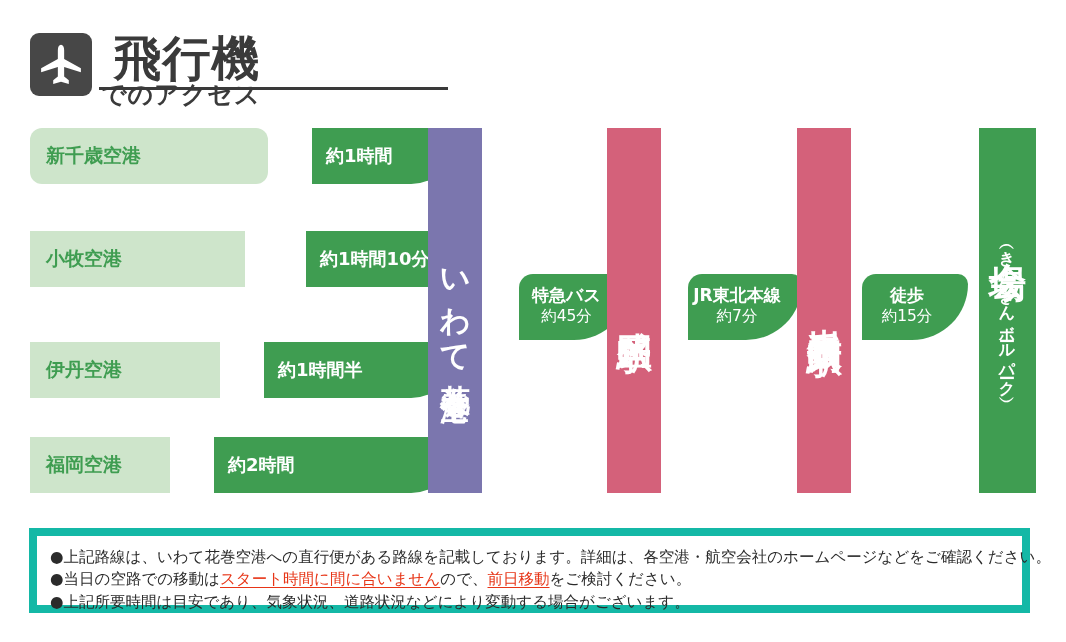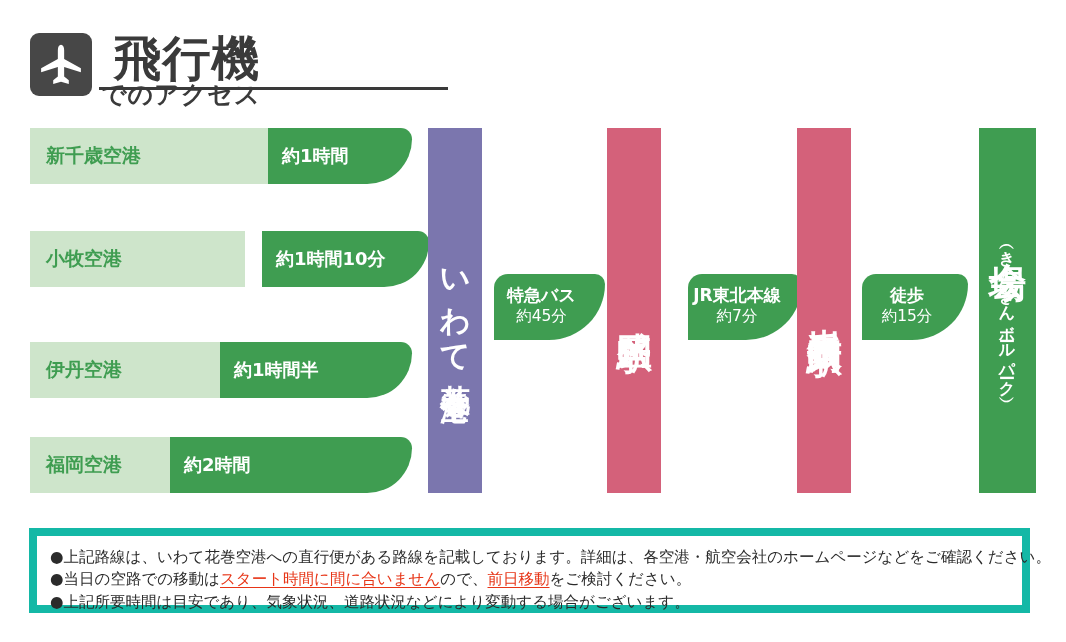--- a/index.html
+++ b/index.html
@@ -13,21 +13,21 @@
   .title-main{font-size:48px;line-height:1;font-weight:900;color:#3a3a3a;letter-spacing:1px;}
   .title-sub{font-size:25px;line-height:1;font-weight:800;color:#3a3a3a;margin-bottom:2px;letter-spacing:1px;}
   .title-underline{position:absolute;left:99px;top:87px;width:349px;height:3px;background:#3a3a3a;}
 
   
   .flight-row{position:absolute;left:30px;height:56px;display:flex;}
   .airport-cell{background:#cee5cb;color:#3f9d51;font-weight:800;font-size:19px;
     display:flex;align-items:center;padding-left:16px;box-sizing:border-box;white-space:nowrap;}
   .duration-cell{background:#3f9d51;color:#ffffff;font-weight:600;font-size:18px;
     display:flex;align-items:center;padding-left:14px;box-sizing:border-box;white-space:nowrap;
-    border-radius:0 12px 48px 0;}
+    border-radius:0 12px 48px 0;margin-left:44px;}
 
   
   .vbar{position:absolute;top:128px;height:365px;display:flex;align-items:center;justify-content:center;}
   .vbar .vtext{writing-mode:vertical-rl;color:#ffffff;font-weight:800;white-space:nowrap;line-height:1;}
   .bar-purple{background:#7b76ae;}
   .bar-pink{background:#d4617a;}
   .bar-green{background:#3f9d51;}
   .hub-text{font-size:30px;letter-spacing:0.10em;}
   .station-text{font-size:35px;letter-spacing:0.12em;}
   .venue-text-main{font-size:37px;letter-spacing:0.08em;}
@@ -57,41 +57,41 @@
       <path fill="#ffffff" d="M32 5c2.6 0 4.2 3.2 4.2 7.4V24l22.3 12.2v5.4L36.2 34.8v12.6l6.2 5v4.8L32 54.4l-10.4 2.8v-4.8l6.2-5V34.8L5.5 41.6v-5.4L27.8 24V12.4C27.8 8.2 29.4 5 32 5z"></path>
     </svg>
   </div>
   <div class="title-line">
     <span class="title-main">飛行機</span>
       <span class="title-sub">でのアクセス</span>
   </div>
   <div class="title-underline"></div>
 
   <div class="flight-row" style="top:128px;">
-    <div class="airport-cell" style="width:238px;">新千歳空港</div>
+    <div class="airport-cell" style="width:238px;border-radius:12px;">新千歳空港</div>
     <div class="duration-cell" style="width:144px;">約1時間</div>
   </div>
   <div class="flight-row" style="top:231px;gap:17px;">
     <div class="airport-cell" style="width:215px;">小牧空港</div>
     <div class="duration-cell" style="width:167px;">約1時間10分</div>
   </div>
   <div class="flight-row" style="top:342px;">
     <div class="airport-cell" style="width:190px;">伊丹空港</div>
     <div class="duration-cell" style="width:192px;">約1時間半</div>
   </div>
   <div class="flight-row" style="top:437px;">
     <div class="airport-cell" style="width:140px;">福岡空港</div>
     <div class="duration-cell" style="width:242px;">約2時間</div>
   </div>
 
   <div class="vbar bar-purple" style="left:428px;width:54px;">
     <span class="vtext hub-text">いわて花巻空港</span>
   </div>
 
-  <div class="leg" style="left:494px;width:111px;">
+  <div class="leg" style="left:519px;width:111px;">
     <span class="mode">特急バス</span>
     <span class="dur">約45分</span>
   </div>
 
   <div class="vbar bar-pink" style="left:607px;width:54px;">
     <span class="vtext station-text">盛岡駅</span>
   </div>
 
   <div class="leg" style="left:688px;width:114px;">
     <span class="mode">JR東北本線</span>

